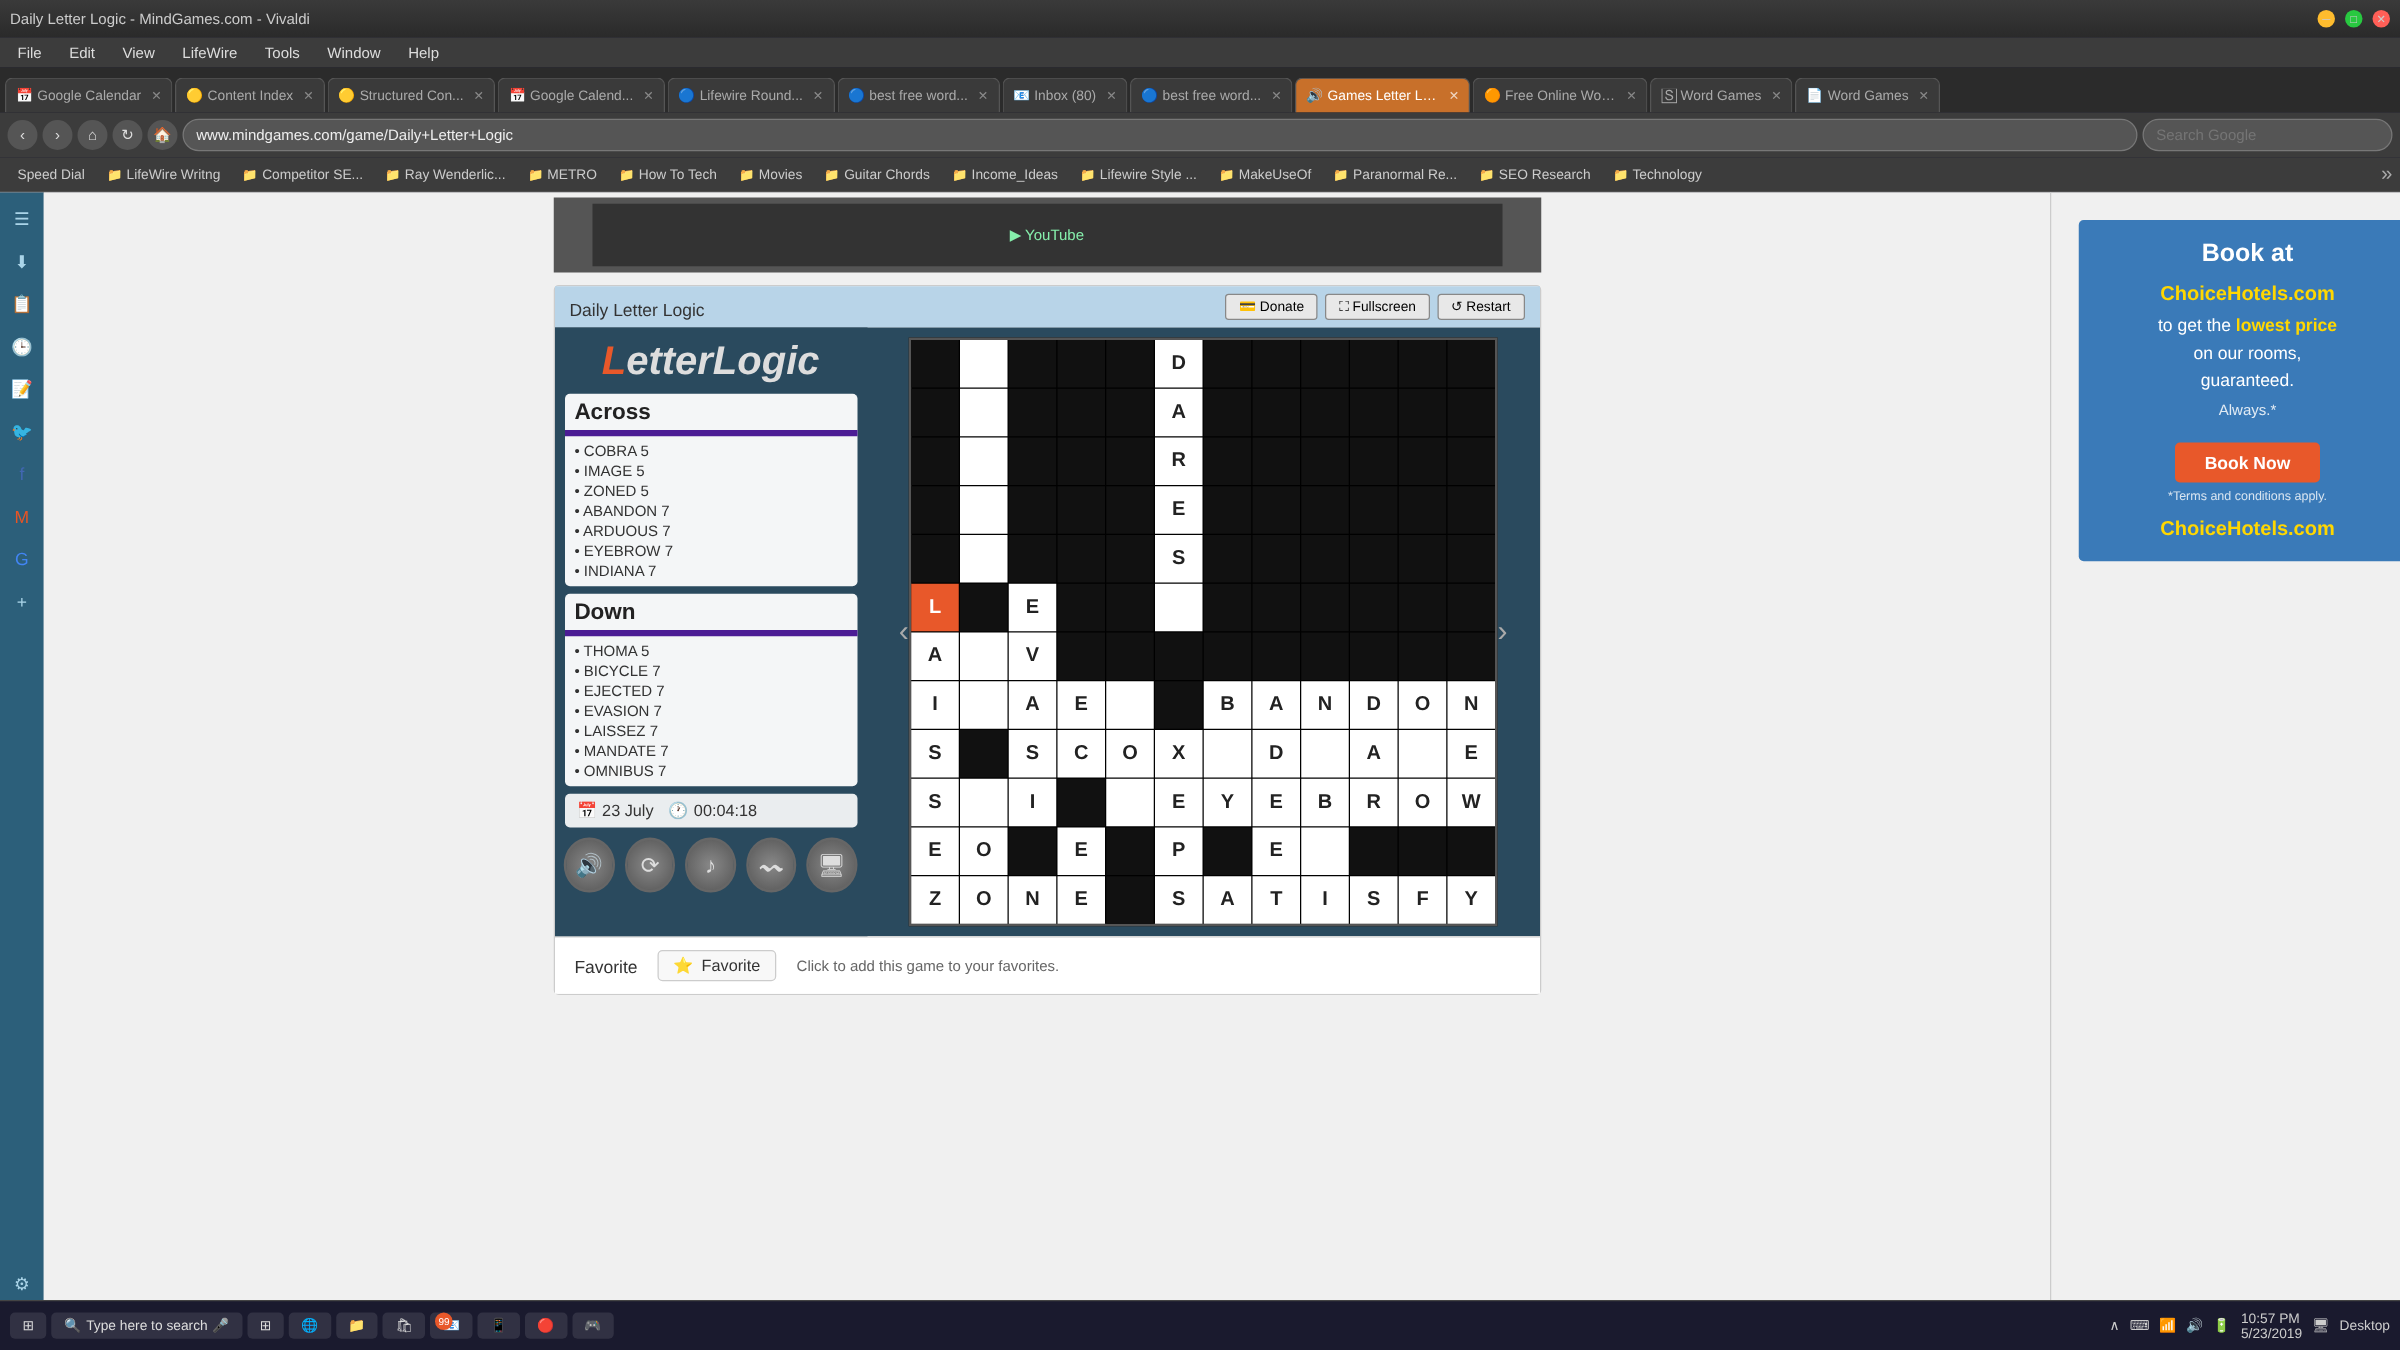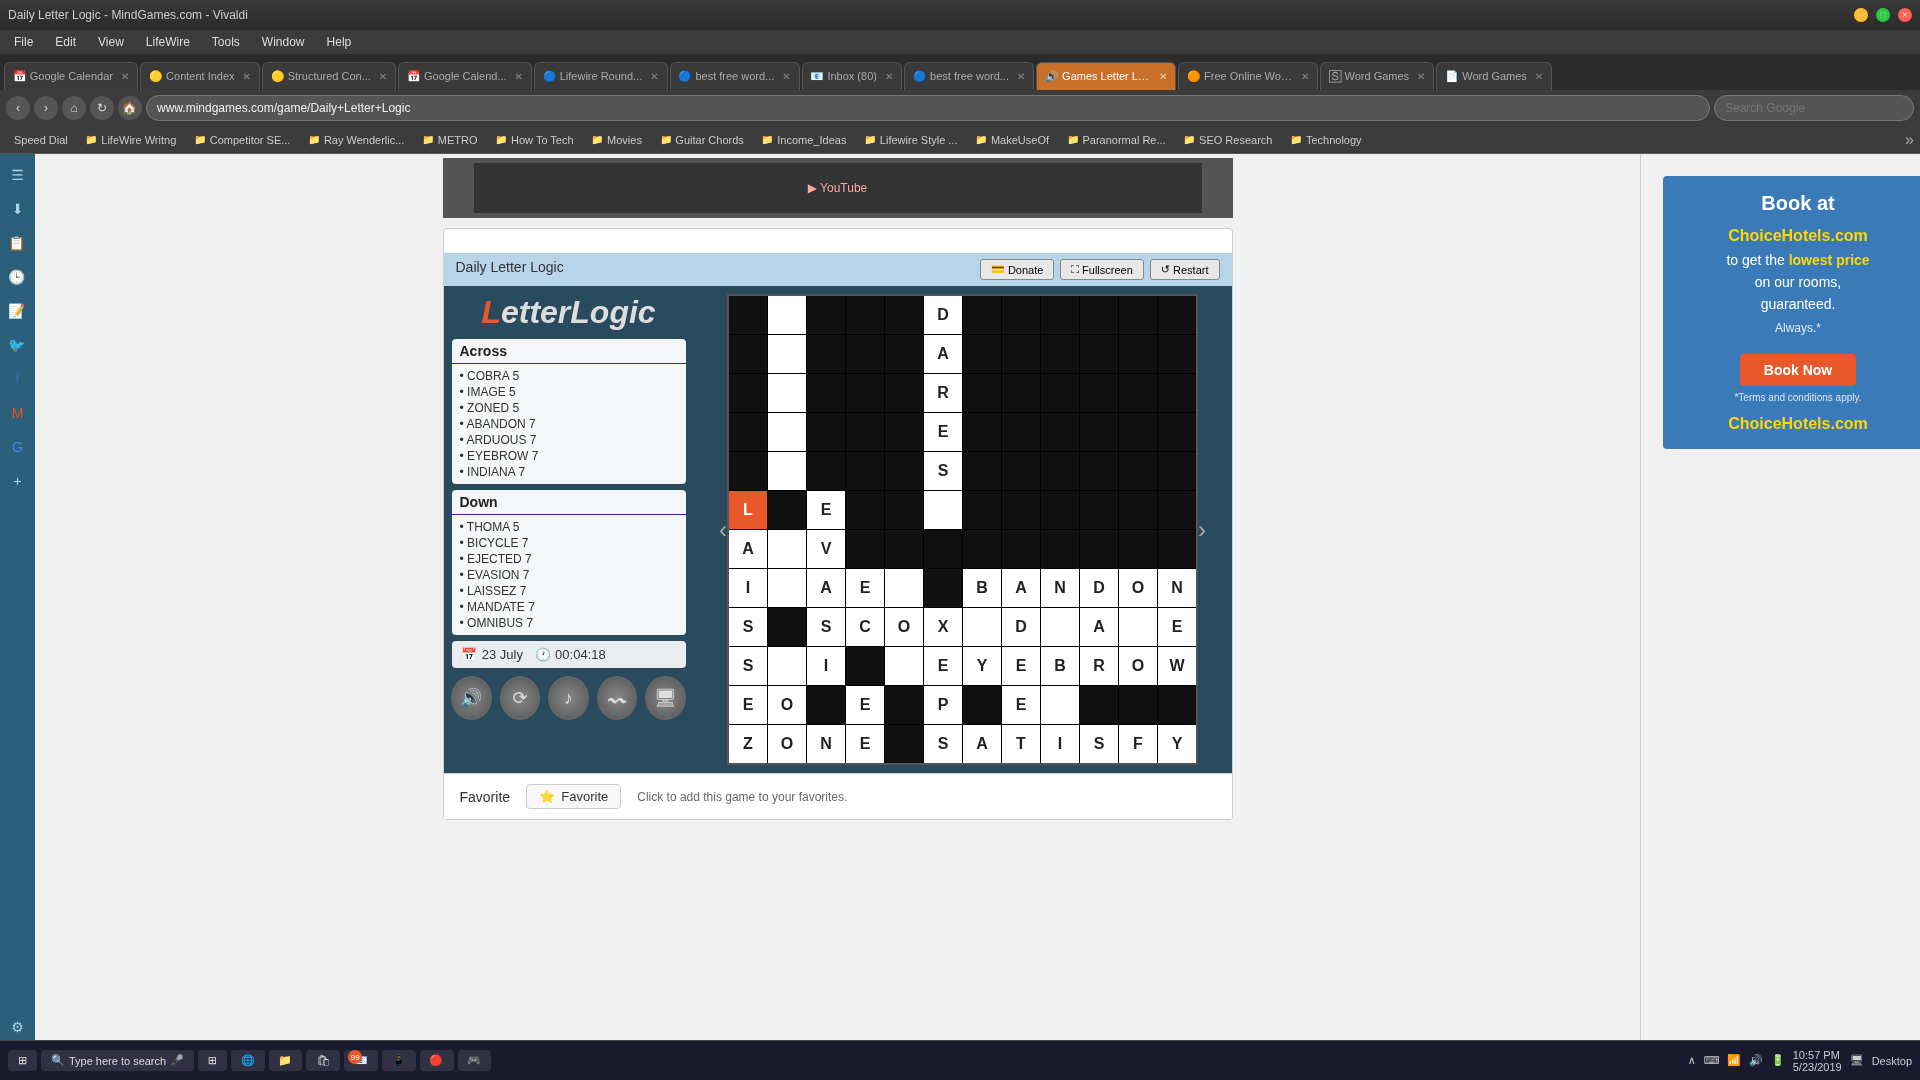--- a/index.html
+++ b/index.html
@@ -188,22 +188,21 @@
       background: #fff;
       border: 1px solid #ccc;
       border-radius: 4px;
     }
 
     #game-header {
       background: #b8d4e8;
       padding: 6px 12px;
       display: flex;
       justify-content: space-between;
-      align-items: flex-start;
-      margin-top: 24px;
+      align-items: flex-end;
     }
     #game-title { font-size: 14px; color: #333; font-weight: 500; }
     #game-controls { display: flex; gap: 6px; }
     .ctrl-game-btn {
       padding: 3px 10px;
       font-size: 11px;
       border: 1px solid #888;
       background: #e8e8e8;
       cursor: pointer;
       border-radius: 3px;
@@ -236,25 +235,25 @@
     }
     #logo-letter { color: #e8582a; }
     #logo-rest { color: #ddd; }
 
     #clues-across, #clues-down {
       background: rgba(255,255,255,0.95);
       border-radius: 4px;
       margin-bottom: 6px;
     }
     .clues-header {
-      font-size: 14px;
+      font-size: 18px;
       font-weight: bold;
       color: #222;
       padding: 4px 8px;
-      border-bottom: 1px solid #4c1d95;
+      border-bottom: 5px solid #4c1d95;
     }
     .clues-list {
       max-height: 130px;
       overflow-y: auto;
       padding: 4px 8px;
     }
     .clue-item {
       font-size: 12px;
       color: #333;
       padding: 1px 0;
@@ -540,21 +539,21 @@
     <div class="sidebar-icon" style="color:#e85424;">M</div>
     <div class="sidebar-icon" style="color:#4285f4;">G</div>
     <div class="sidebar-icon">+</div>
     <div style="margin-top:auto;" class="sidebar-icon">⚙</div>
   </div>
 
   <div id="content">
 
     <div id="top-ad-banner">
       <div style="background:#333;width:728px;height:50px;display:flex;align-items:center;justify-content:center;">
-        <span style="color:#fca5a5;font-size:12px;">▶ YouTube</span>
+        <span style="color:#86efac;font-size:12px;">▶ YouTube</span>
       </div>
     </div>
 
     <div id="game-container">
 
       <div id="game-header">
         <span id="game-title">Daily Letter Logic</span>
         <div id="game-controls">
           <button class="ctrl-game-btn">
             <span>💳</span>

